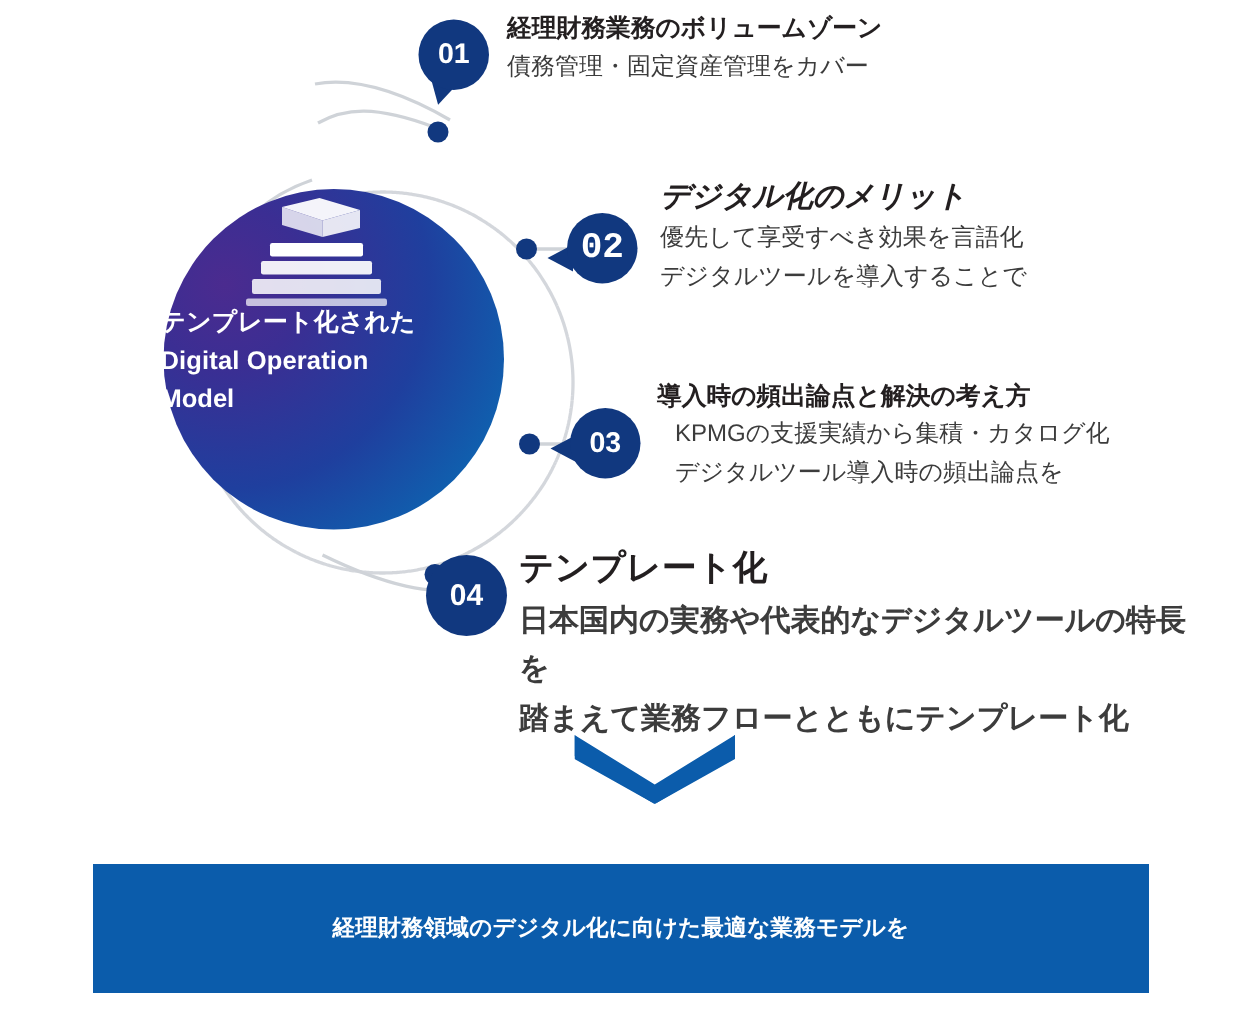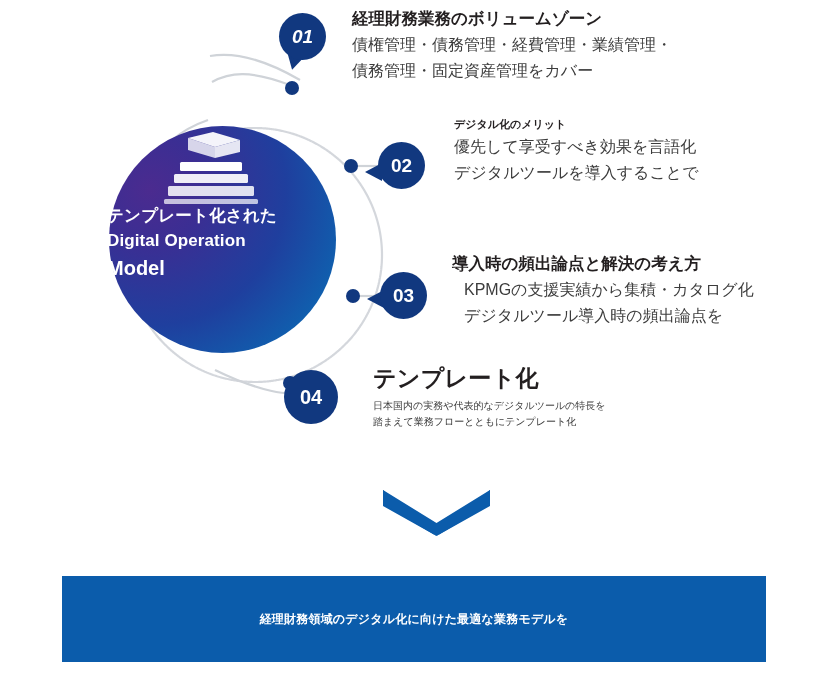--- a/index.html
+++ b/index.html
@@ -59,21 +59,21 @@
     font-weight: 700;
     letter-spacing: .2px;
   }
   .hub-label .l2 {
     font-size: 17px;
     font-weight: 700;
     letter-spacing: .1px;
     margin-top: 2px;
   }
   .hub-label .l3 {
-    font-size: 20px;
+    font-size: 17px;
     font-weight: 700;
   }
 
   
   #connectors {
     position: absolute;
     left: 0;
     top: 0;
     width: 828px;
     height: 687px;
@@ -85,22 +85,22 @@
     position: absolute;
     border-radius: 50%;
     background: #11387f;
     color: #ffffff;
     display: flex;
     align-items: center;
     justify-content: center;
     font-weight: 700;
     box-shadow: 0 0 0 0 rgba(0,0,0,0);
   }
-  .badge.b1 { left: 279px; top: 13px;  width: 47px; height: 47px; font-size: 19px; font-style: italic; }
-  .badge.b2 { left: 378px; top: 142px; width: 47px; height: 47px; font-size: 19px; }
+  .badge.b1 { left: 279px; top: 13px;  width: 47px; height: 47px; font-size: 19px; }
+  .badge.b2 { left: 378px; top: 142px; width: 47px; height: 47px; font-size: 24px; font-family: Liberation Mono, monospace; }
   .badge.b3 { left: 380px; top: 272px; width: 47px; height: 47px; font-size: 19px; }
   .badge.b4 { left: 284px; top: 370px; width: 54px; height: 54px; font-size: 20px; }
 
   
   .badge-tail {
     position: absolute;
     width: 0;
     height: 0;
   }
   .tail1 {
@@ -125,47 +125,46 @@
   .tail4 {
     left: 290px; top: 378px;
     border-left: 9px solid transparent;
     border-right: 9px solid transparent;
     border-bottom: 16px solid #11387f;
   }
 
   
   .item-text {
     position: absolute;
-    margin-left: 14px;
   }
   .item-title {
     font-weight: 700;
     color: #231f20;
     margin: 0 0 2px 0;
   }
   .item-body {
     color: #3c3c3c;
     margin: 0;
   }
 
   .t1 { left: 338px; top: 8px;  width: 470px; }
   .t1 .item-title { font-size: 16.5px; }
   .t1 .item-body  { font-size: 16px; line-height: 1.62; }
 
   .t2 { left: 440px; top: 117px; width: 380px; }
-  .t2 .item-title { font-size: 11px; }
+  .t2 .item-title { font-size: 20px; font-style: italic; }
   .t2 .item-body  { font-size: 16px; line-height: 1.62; }
 
   .t3 { left: 438px; top: 253px; width: 390px; }
   .t3 .item-title { font-size: 16.5px; }
   .t3 .item-body  { font-size: 16px; line-height: 1.62; text-indent: 12px; }
 
-  .t4 { left: 359px; top: 363px; width: 460px; }
+  .t4 { left: 346px; top: 363px; width: 460px; }
   .t4 .item-title { font-size: 23px; letter-spacing: .3px; margin-bottom: 4px; }
-  .t4 .item-body  { font-size: 10px; line-height: 1.62; }
+  .t4 .item-body  { font-size: 20px; line-height: 1.62; font-weight: bold; }
 
   
   .chevron {
     position: absolute;
     left: 383px;
     top: 490px;
     width: 107px;
     height: 46px;
   }
 
@@ -176,21 +175,21 @@
     top: 576px;
     width: 704px;
     height: 86px;
     background: #0b5cab;
     display: flex;
     flex-direction: column;
     align-items: center;
     justify-content: center;
     color: #ffffff;
     font-weight: 700;
-    font-size: 12px;
+    font-size: 15px;
     line-height: 1.52;
     letter-spacing: .2px;
     text-align: center;
   }
 </style>
 </head>
 <body>
 
 <div id="canvas">
 
@@ -225,21 +224,20 @@
       <div class="l1">テンプレート化された</div>
       <div class="l2">Digital Operation</div>
       <div class="l3">Model</div>
     </div>
   </div>
 
   <div class="badge-tail tail1"></div>
   <div class="badge b1">01</div>
   <div class="item-text t1">
     <p class="item-title">経理財務業務のボリュームゾーン</p>
-    <p class="item-body">債権管理・債務管理・経費管理・業績管理・</p>
     <p class="item-body">債務管理・固定資産管理をカバー</p>
   </div>
 
   <div class="badge-tail tail2"></div>
   <div class="badge b2">02</div>
   <div class="item-text t2">
     <p class="item-title">デジタル化のメリット</p>
     <p class="item-body">優先して享受すべき効果を言語化</p>
     <p class="item-body">デジタルツールを導入することで</p>
   </div>

